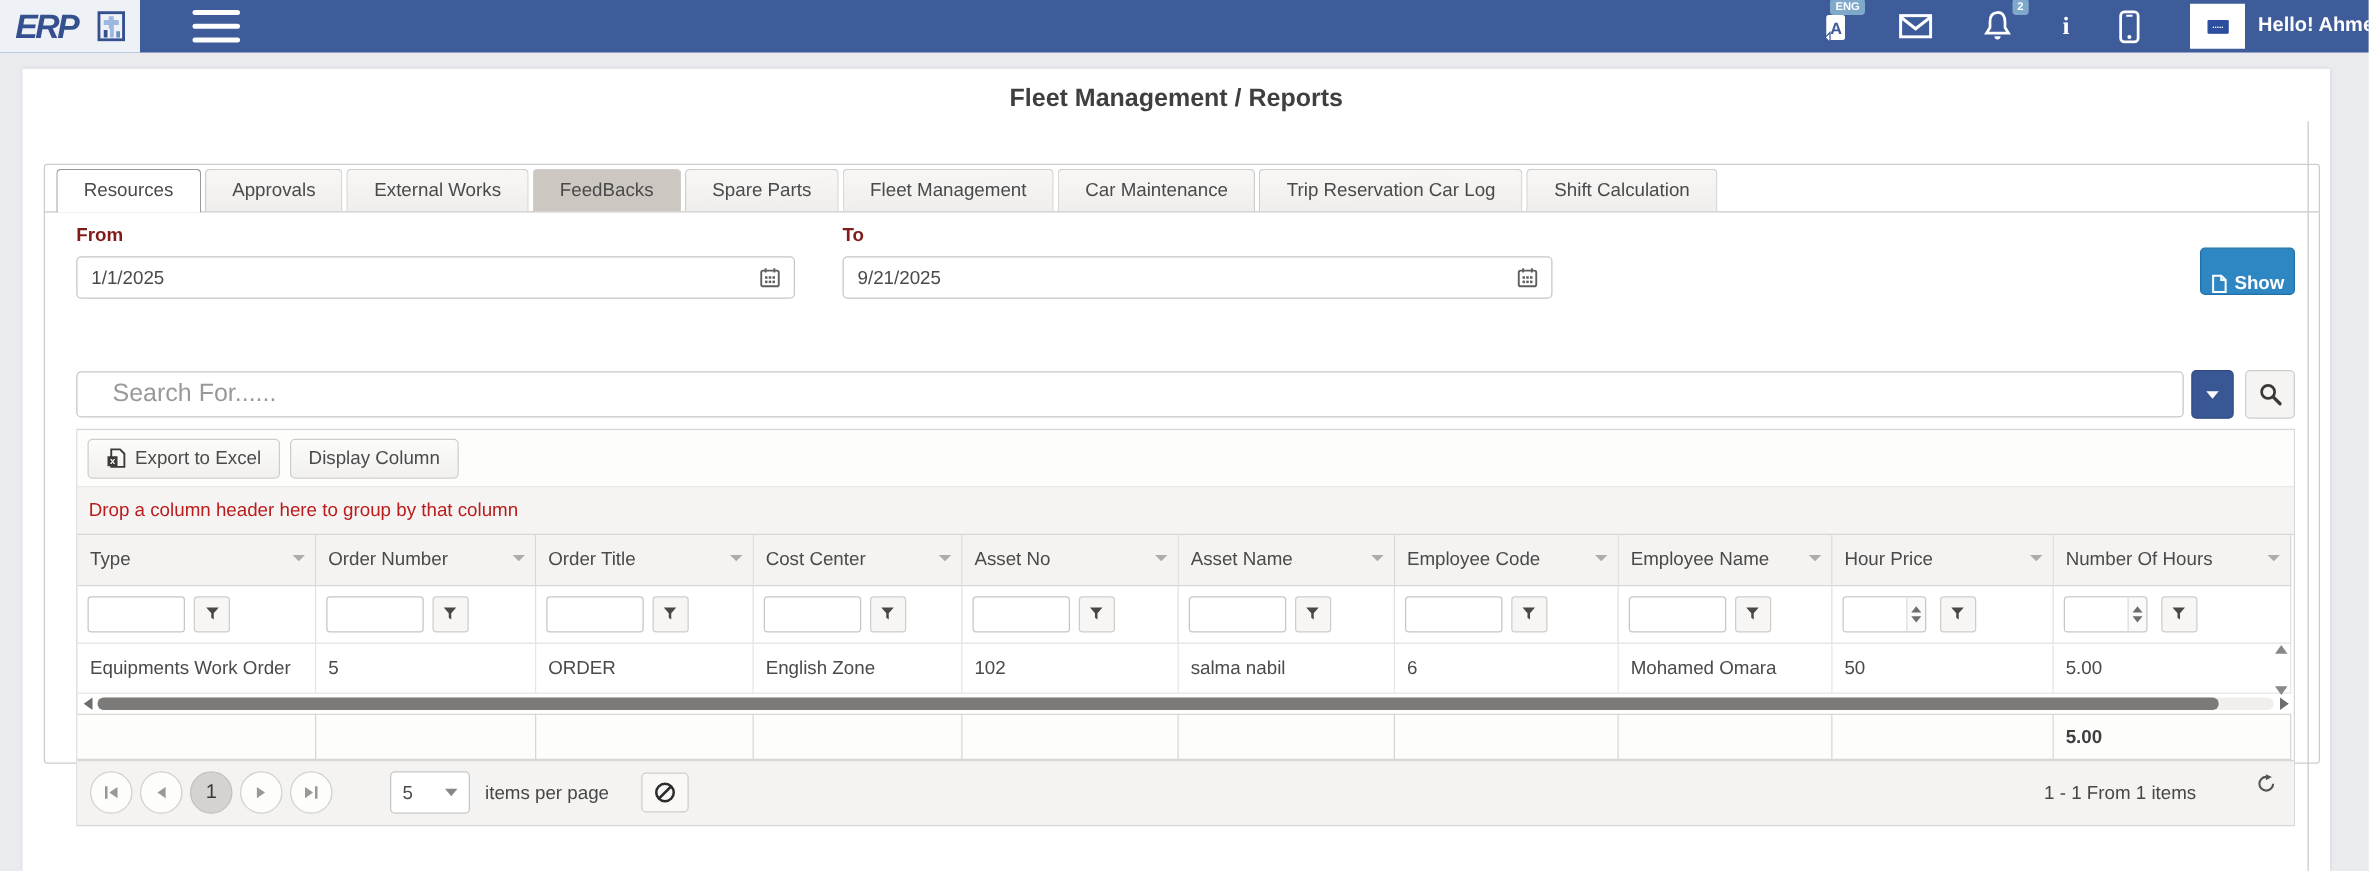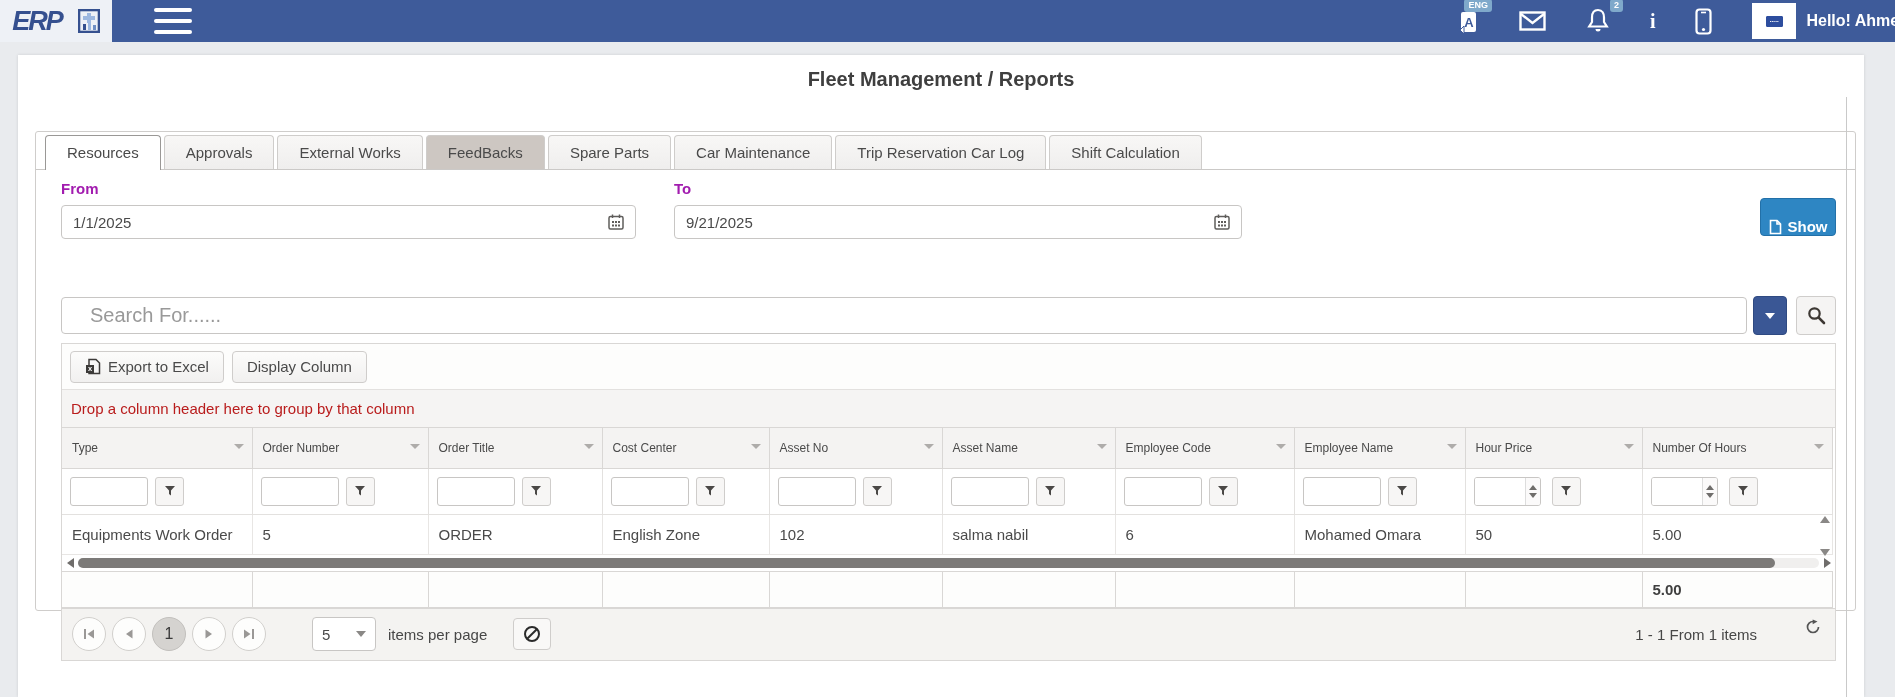--- a/index.html
+++ b/index.html
@@ -30,42 +30,42 @@
   .tabs { display:flex; align-items:flex-end; padding:3px 0 0 9px; border-bottom:1px solid #cbc9c7; }
   .tab { font-size:15px; color:#4a4a4a; padding:8px 21px; background:linear-gradient(#f8f7f6,#efeeed); border:1px solid #cfcdcb; border-bottom:none; border-radius:4px 4px 0 0; margin-right:3px; cursor:pointer; white-space:nowrap; }
   .tab.active { background:#fff; border-color:#9a9896; margin-bottom:-1px; padding-bottom:9px; }
   .tab.highlight { background:#cdc7c2; }
 
   .panel-body { padding:10px 19px 0 25px; position:relative; }
 
   
   .date-row { display:flex; position:relative; }
   .date-group { width:575px; margin-right:38px; }
-  .date-label { font-size:15px; font-weight:bold; color:#a21caf; margin-bottom:8px; }
+  .date-label { font-size:15px; font-weight:bold; color:#7f1d1d; margin-bottom:8px; }
   .date-wrap { position:relative; }
   .date-input { width:100%; height:34px; border:1px solid #c8c6c4; border-radius:4px; padding:0 44px 0 11px; font-size:15px; color:#4a4a4a; font-family:inherit; outline:none; }
   .cal-btn { position:absolute; right:5px; top:4px; width:30px; height:26px; background:none; border:none; border-left:0; cursor:pointer; display:flex; align-items:center; justify-content:center; }
   .show-btn { position:absolute; right:0; top:18px; height:38px; width:76px; background:#2e86c3; border:1px solid #2270a8; border-radius:4px; color:#fff; font-size:15px; font-weight:bold; font-family:inherit; cursor:pointer; display:flex; align-items:flex-end; justify-content:center; gap:6px; }
 
   
   .search-row { display:flex; align-items:center; margin-top:57px; }
   .search-input { flex:1; height:37px; border:1px solid #c8c6c4; border-radius:4px; padding:0 28px; font-size:20px; font-family:inherit; color:#ef4444; outline:none; }
   .search-input::placeholder { color:#999; }
   .dd-btn { width:34px; height:39px; margin-left:6px; background:#3a5795; border:1px solid #2f4a82; border-radius:4px; cursor:pointer; display:flex; align-items:center; justify-content:center; }
   .search-btn { width:40px; height:39px; margin-left:9px; background:#f5f4f3; border:1px solid #cfcdcb; border-radius:4px; cursor:pointer; display:flex; align-items:center; justify-content:center; }
   .caret { width:0; height:0; border-left:5px solid transparent; border-right:5px solid transparent; border-top:6px solid #fff; }
 
   
   .grid-container { margin-top:8px; border:1px solid #d9d7d5; position:relative; background:#fff; }
   .toolbar { height:46px; padding:6px 8px; display:flex; align-items:center; gap:8px; border-bottom:1px solid #e3e1df; background:#fdfdfc; }
   .tool-btn { height:32px; padding:0 14px; font-size:15px; font-family:inherit; color:#4a4a4a; background:linear-gradient(#fcfcfb,#f1f0ef); border:1px solid #cfcdcb; border-radius:4px; cursor:pointer; display:flex; align-items:center; gap:7px; }
   .group-bar { height:38px; padding:0 9px; display:flex; align-items:center; font-size:15px; color:#b91c1c; background:#f5f4f3; border-bottom:1px solid #d9d7d5; }
 
   table.grid { border-collapse:collapse; table-layout:fixed; width:1770px; }
-  .grid th { height:40px; background:#f4f3f2; border:1px solid #d9d7d5; border-top:none; font-size:12px; font-weight:normal; color:#4a4a4a; text-align:left; padding:0 10px; position:relative; cursor:pointer; white-space:nowrap; overflow:hidden; }
+  .grid th { height:40px; background:#f4f3f2; border:1px solid #d9d7d5; border-top:none; font-size:15px; font-weight:normal; color:#4a4a4a; text-align:left; padding:0 10px; position:relative; cursor:pointer; white-space:nowrap; overflow:hidden; }
   .grid th:first-child { border-left:none; }
   .col-caret { position:absolute; right:8px; top:16px; width:0; height:0; border-left:5px solid transparent; border-right:5px solid transparent; border-top:5px solid #aeacaa; }
   .filter-td { height:46px; border:1px solid #e3e1df; border-left:none; padding:0 8px; white-space:nowrap; }
   .filter-input { width:78px; height:29px; border:1px solid #c8c6c4; border-radius:3px; padding:0 6px; font-size:14px; font-family:inherit; outline:none; vertical-align:middle; }
   .num-wrap { display:inline-flex; align-items:stretch; border:1px solid #c8c6c4; border-radius:3px; height:29px; overflow:hidden; vertical-align:middle; background:#fff; }
   .num-wrap input { width:50px; border:none; padding:0 6px; font-size:14px; font-family:inherit; outline:none; }
   .spin { display:flex; flex-direction:column; justify-content:center; border-left:1px solid #ddd; width:15px; align-items:center; gap:3px; background:#fbfafa; cursor:pointer; }
   .sp-up { width:0; height:0; border-left:4px solid transparent; border-right:4px solid transparent; border-bottom:5px solid #6f6d6b; }
   .sp-dn { width:0; height:0; border-left:4px solid transparent; border-right:4px solid transparent; border-top:5px solid #6f6d6b; }
   .funnel-btn { width:29px; height:29px; margin-left:7px; background:#f7f6f5; border:1px solid #cfcdcb; border-radius:3px; cursor:pointer; vertical-align:middle; display:inline-flex; align-items:center; justify-content:center; }
@@ -160,20 +160,21 @@
   <div class="page-title">Fleet Management / Reports</div>
 
   <div class="panel">
 
     <div class="tabs">
       <div class="tab active">Resources</div>
       <div class="tab">Approvals</div>
       <div class="tab">External Works</div>
       <div class="tab highlight">FeedBacks</div>
       <div class="tab">Spare Parts</div>
+      <div class="tab">Fleet Management</div>
       <div class="tab">Car Maintenance</div>
       <div class="tab">Trip Reservation Car Log</div>
       <div class="tab">Shift Calculation</div>
     </div>
 
     <div class="panel-body">
 
       <div class="date-row">
         <div class="date-group">
           <div class="date-label">From</div>

